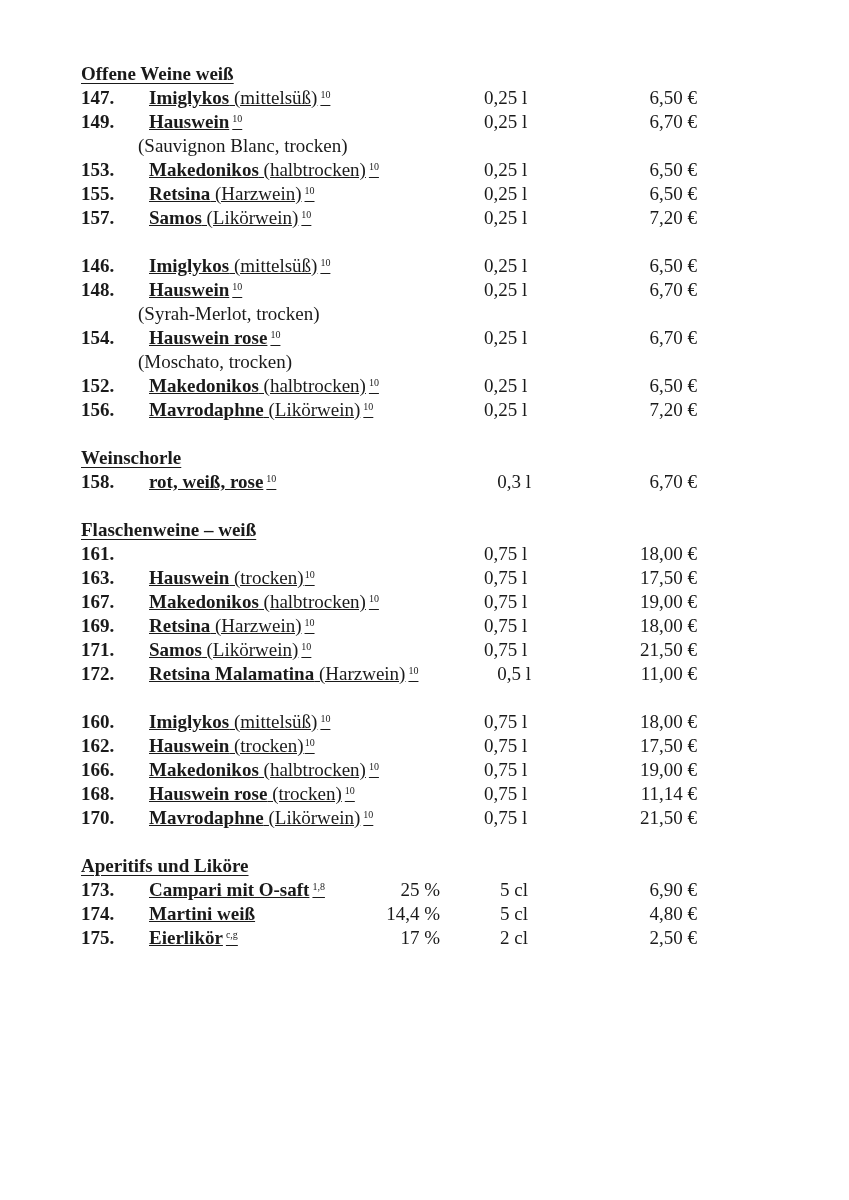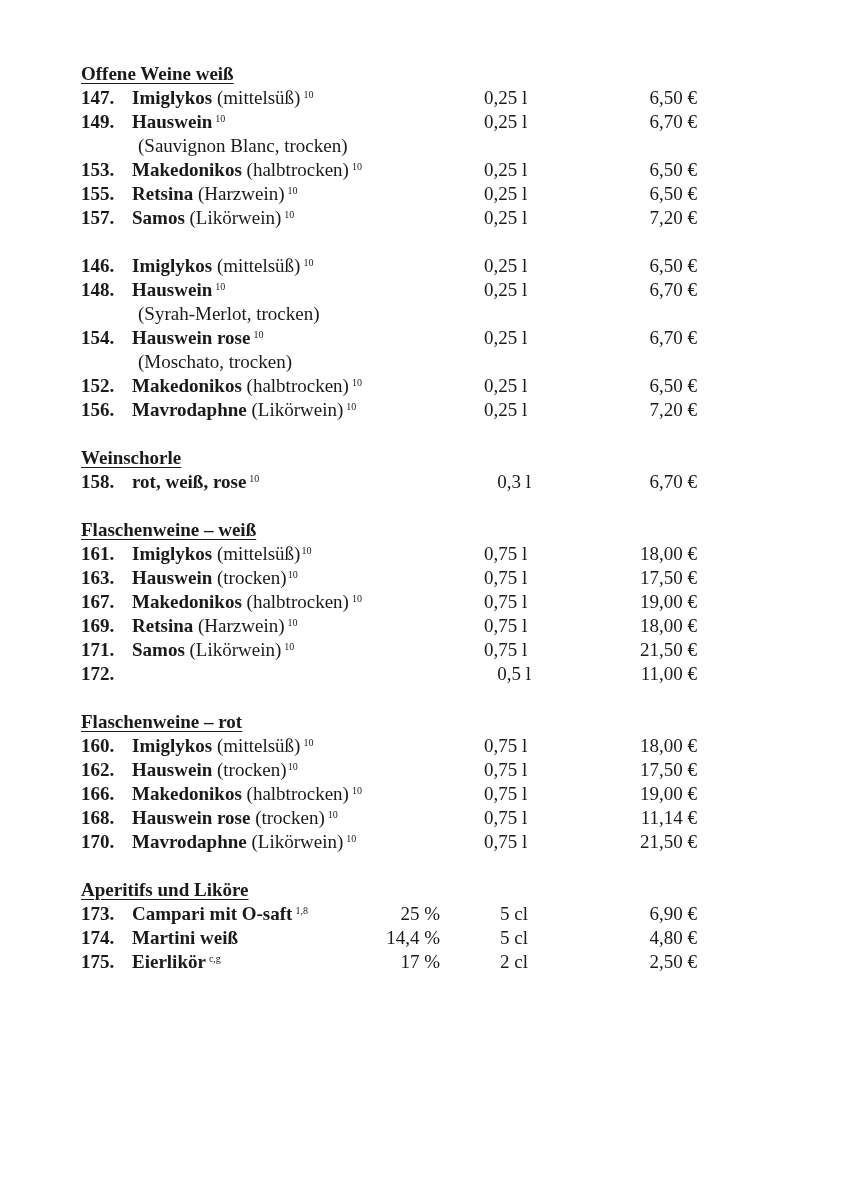--- a/index.html
+++ b/index.html
@@ -10,21 +10,21 @@
     }
     .page { position: absolute; left: 81px; top: 62px; width: 640px; }
     .section { margin-bottom: 24px; }
     .section-title {
       font-weight: bold; font-size: 17px; text-decoration: underline;
       line-height: 24px; height: 24px; white-space: nowrap;
       text-decoration-thickness: 1px; text-underline-offset: 3px;
     }
     .row { position: relative; height: 24px; line-height: 24px; font-size: 17px; white-space: nowrap; }
     .num { position: absolute; left: 0; font-weight: bold; }
-    .name { position: absolute; left: 51px; }
+    .name { position: absolute; left: 68px; text-decoration: underline; }
     .name b { font-weight: bold; }
     .sup { font-size: 10px; vertical-align: top; position: relative; top: -3px; margin-left: 3px; }
     .sup.tight { margin-left: 1px; }
     .sub-line { position: absolute; left: 57px; }
     .abv { position: absolute; right: 281px; text-align: left; }
     .vol { position: absolute; left: 403px; }
     .vol.right { left: auto; right: 190px; text-align: right; }
     .vol.cl { left: 419px; }
     .price { position: absolute; right: 24px; text-align: right; }
     .name, .num, .price, .vol, .abv { font-family: "Liberation Serif", "DejaVu Serif", serif; font-size: 19px; }
@@ -119,21 +119,20 @@
       <span class="name"><b>rot, weiß, rose</b><span></span><span class="sup">10</span></span>
       <span class="vol right">0,3 l</span>
       <span class="price">6,70 €</span>
     </div>
   </div>
 
   <div class="section">
     <div class="section-title">Flaschenweine – weiß</div>
     <div class="row">
       <span class="num">161.</span>
-      <span class="name"><b>Imiglykos</b><span> (mittelsüß)</span><span class="sup tight">10</span></span>
       <span class="vol">0,75 l</span>
       <span class="price">18,00 €</span>
     </div>
     <div class="row">
       <span class="num">163.</span>
       <span class="name"><b>Hauswein</b><span> (trocken)</span><span class="sup tight">10</span></span>
       <span class="vol">0,75 l</span>
       <span class="price">17,50 €</span>
     </div>
     <div class="row">
@@ -149,27 +148,27 @@
       <span class="price">18,00 €</span>
     </div>
     <div class="row">
       <span class="num">171.</span>
       <span class="name"><b>Samos</b><span> (Likörwein)</span><span class="sup">10</span></span>
       <span class="vol">0,75 l</span>
       <span class="price">21,50 €</span>
     </div>
     <div class="row">
       <span class="num">172.</span>
+      <span class="name"><b>Retsina Malamatina</b><span> (Harzwein)</span><span class="sup">10</span></span>
       <span class="vol right">0,5 l</span>
       <span class="price">11,00 €</span>
     </div>
   </div>
 
   <div class="section">
-    <div class="section-title">Flaschenweine – rot</div>
     <div class="row">
       <span class="num">160.</span>
       <span class="name"><b>Imiglykos</b><span> (mittelsüß)</span><span class="sup">10</span></span>
       <span class="vol">0,75 l</span>
       <span class="price">18,00 €</span>
     </div>
     <div class="row">
       <span class="num">162.</span>
       <span class="name"><b>Hauswein</b><span> (trocken)</span><span class="sup tight">10</span></span>
       <span class="vol">0,75 l</span>

